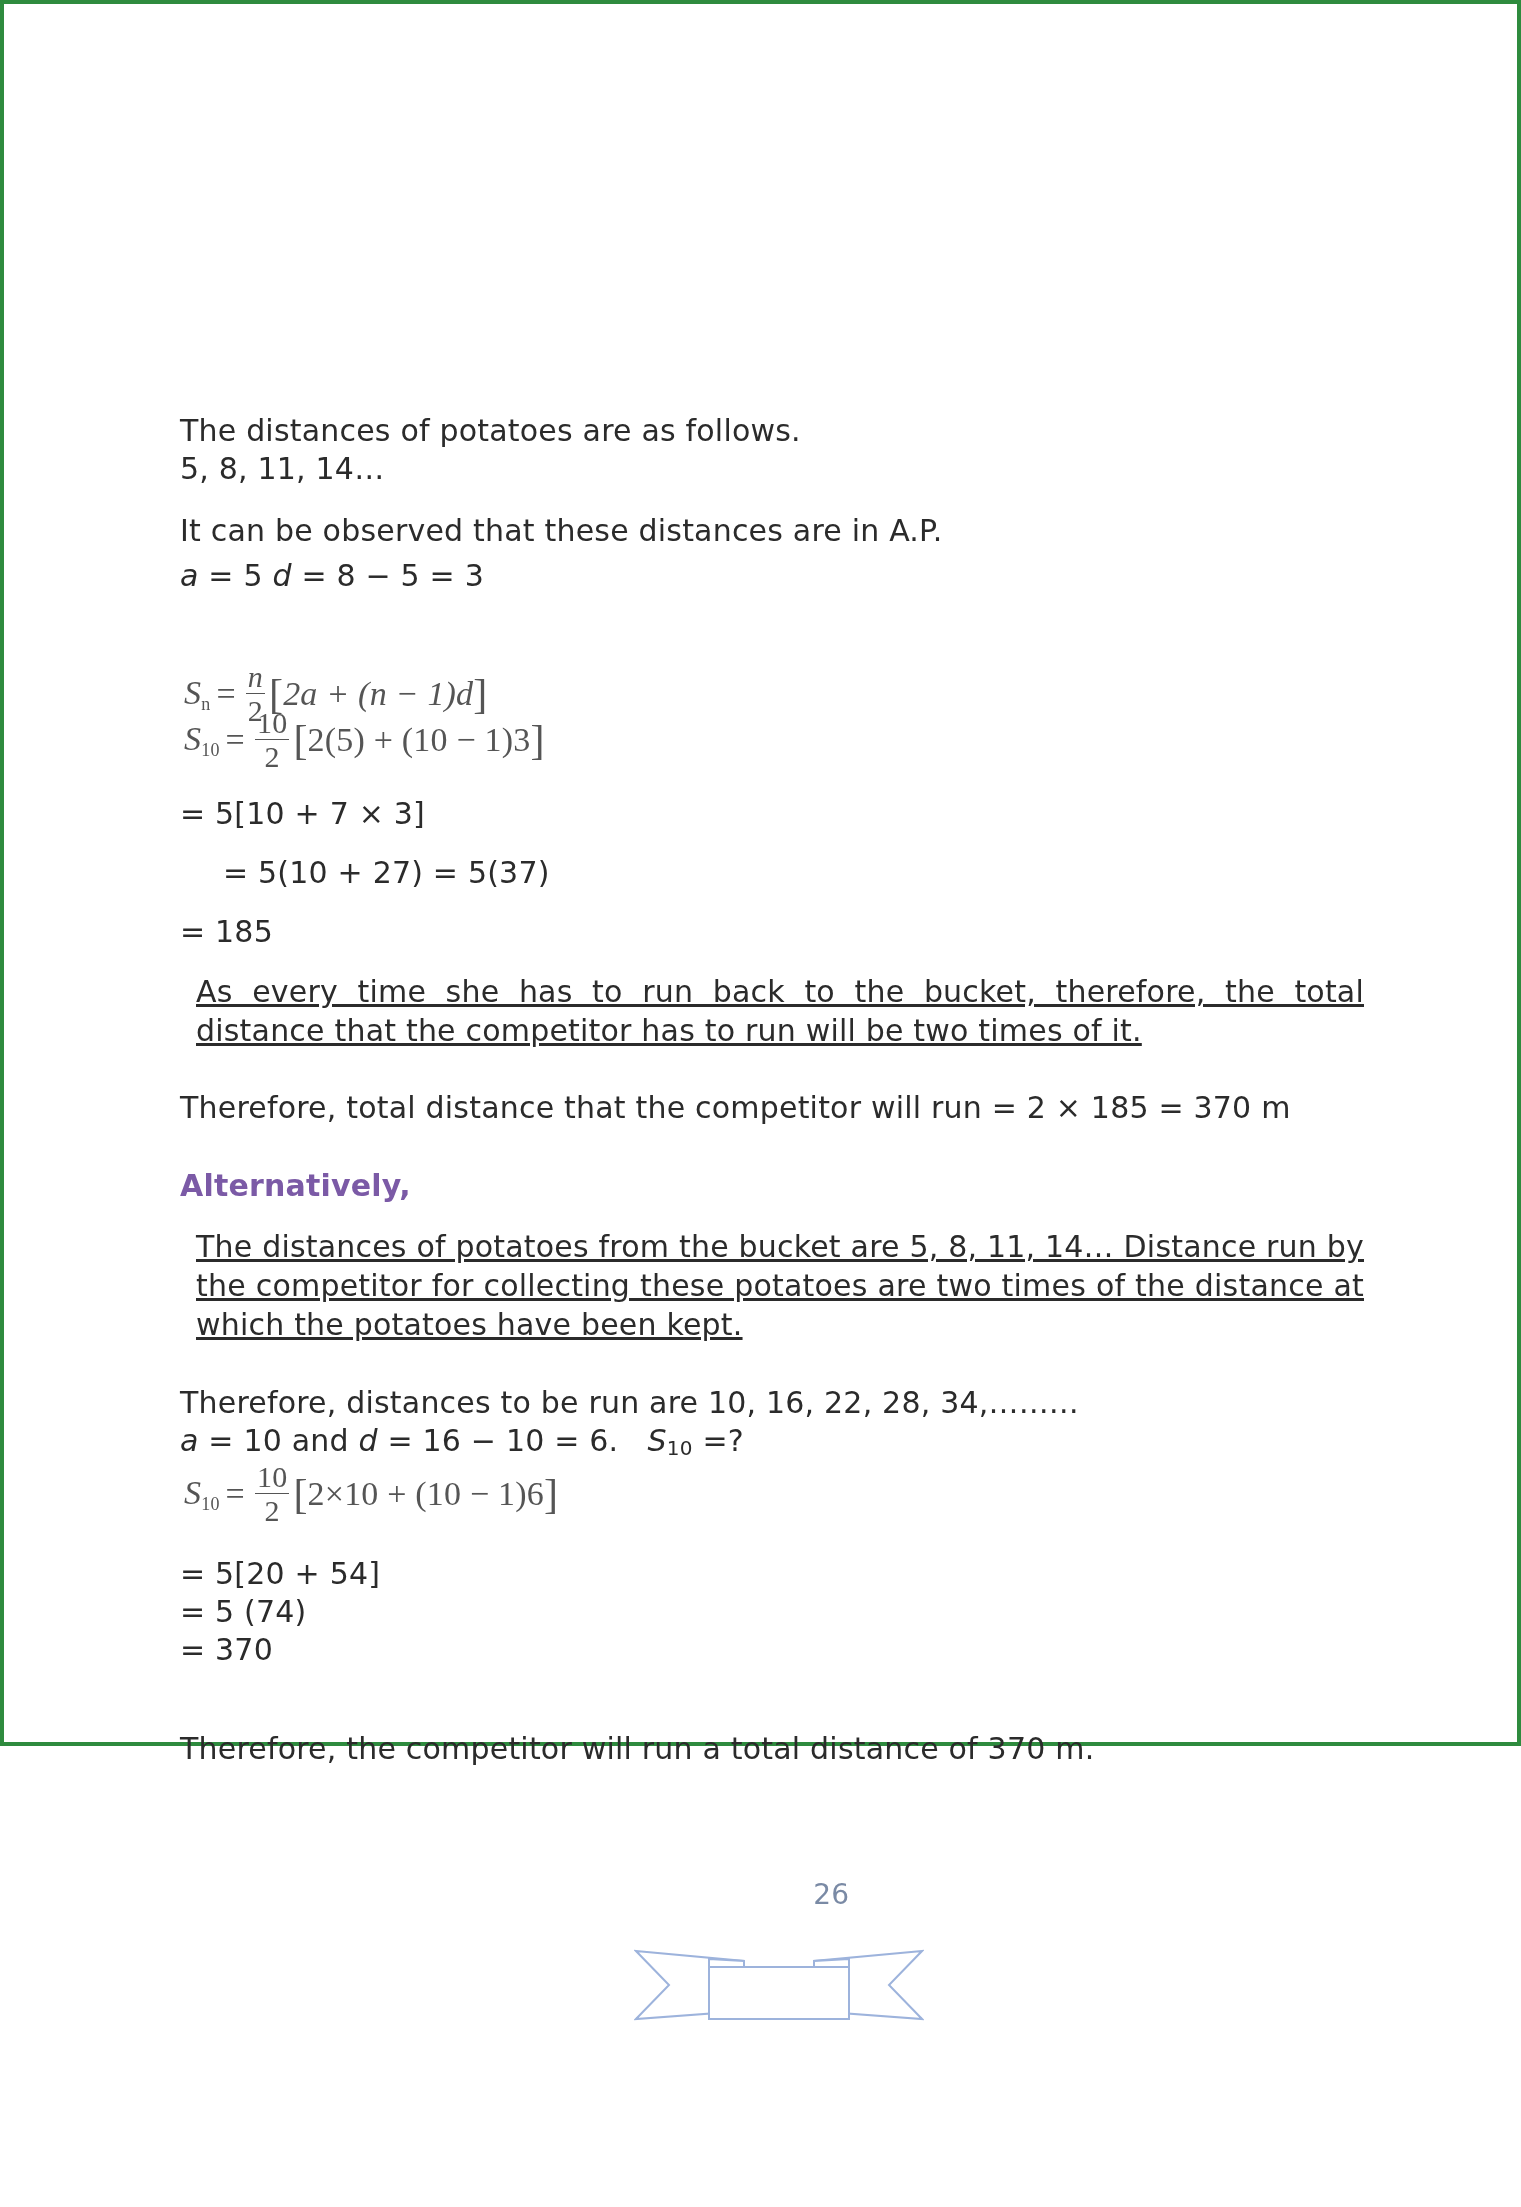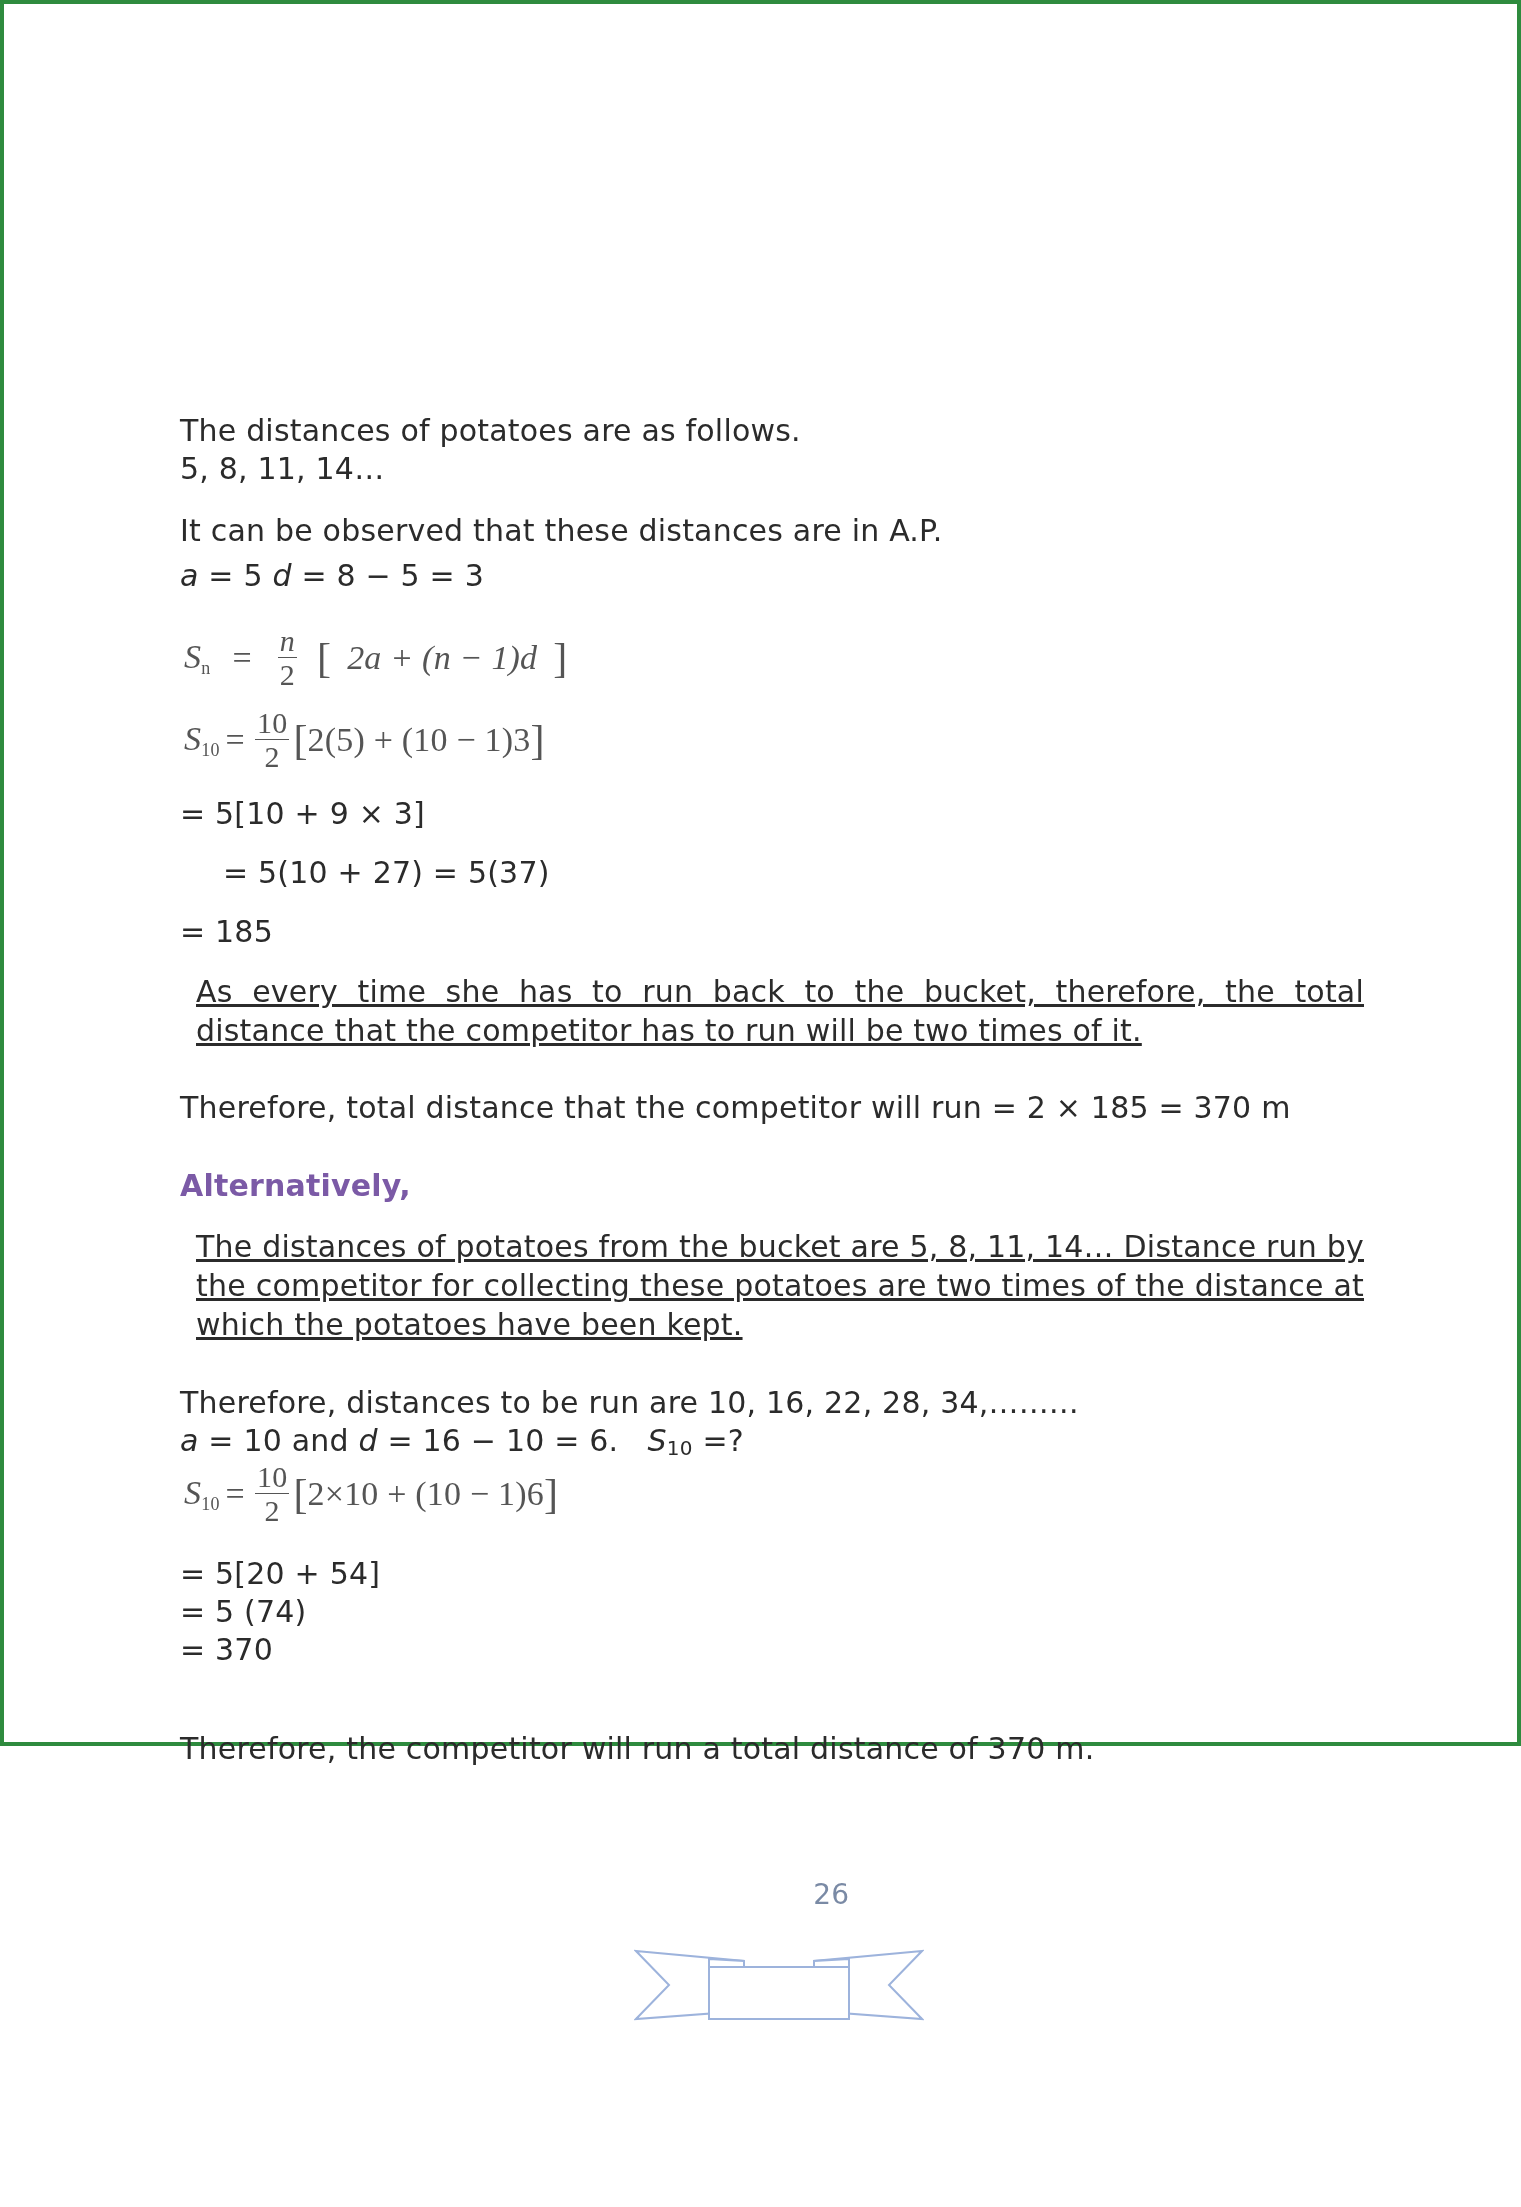--- a/index.html
+++ b/index.html
@@ -60,21 +60,21 @@
   <div class="content">
 
     <div class="line" style="top:408px;">The distances of potatoes are as follows.</div>
     <div class="line" style="top:446px;">5, 8, 11, 14…</div>
 
     <div class="line" style="top:508px;">It can be observed that these distances are in A.P.</div>
     <div class="line" style="top:546px;margin-top:7px;">
       <i class="v">a</i><span> = 5 </span><i class="v">d</i><span> = 8 − 5 = 3</span>
     </div>
 
-    <div class="formula" style="top:622px;gap:16px;">
+    <div class="formula" style="top:658px;">
       <span class="lhs"><span>S</span><sub>n</sub></span>
       <span class="eq">=</span>
       <span class="frac">
         <span class="num" style="font-style:italic;">n</span>
         <span class="den">2</span>
       </span>
       <span class="br">[</span>
       <span style="font-style:italic;">2a + (n − 1)d</span>
       <span class="br">]</span>
     </div>
@@ -84,21 +84,21 @@
       <span class="eq">=</span>
       <span class="frac">
         <span class="num">10</span>
         <span class="den">2</span>
       </span>
       <span class="br">[</span>
       <span>2(5) + (10 − 1)3</span>
       <span class="br">]</span>
     </div>
 
-    <div class="line" style="top:791px;">= 5[10 + 9 × 3]</div>
+    <div class="line" style="top:791px;">= 5[10 + 7 × 3]</div>
     <div class="line" style="top:850px;margin-left:43px;">= 5(10 + 27) = 5(37)</div>
     <div class="line" style="top:909px;">= 185</div>
 
     <div class="para" style="top:968px;">As every time she has to run back to the bucket, therefore, the total distance that the competitor has to run will be two times of it.</div>
 
     <div class="line" style="top:1085px;">Therefore, total distance that the competitor will run = 2 × 185 = 370 m</div>
 
     <div class="heading" style="top:1164px;">Alternatively,</div>
 
     <div class="para" style="top:1223px;">The distances of potatoes from the bucket are 5, 8, 11, 14… Distance run by the competitor for collecting these potatoes are two times of the distance at which the potatoes have been kept.</div>

